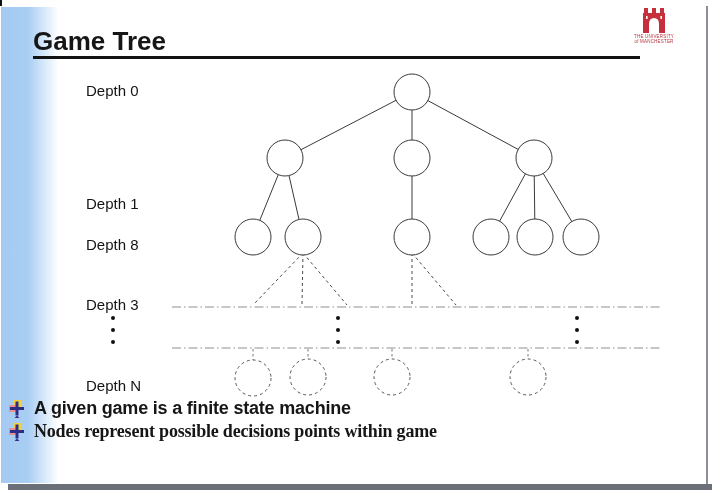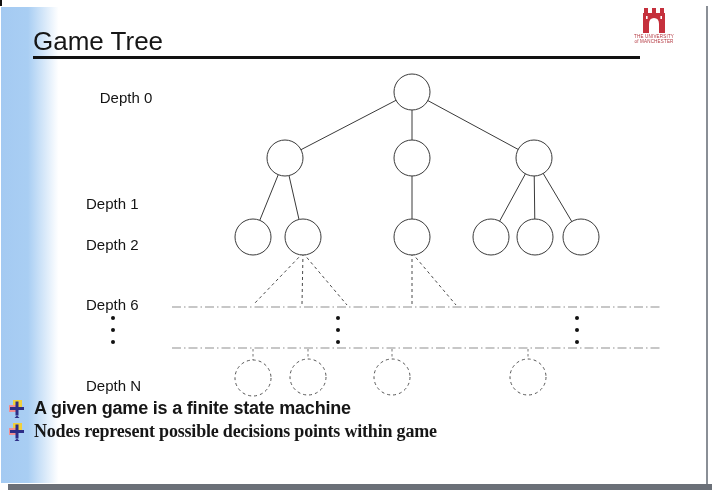--- a/index.html
+++ b/index.html
@@ -11,30 +11,30 @@
   }
   .corner-tick{position:absolute;left:0;top:0;width:2px;height:6px;background:#111;}
   .left-gradient{
     position:absolute;left:1px;top:7px;width:60px;height:476px;
     background:linear-gradient(90deg,#a4caf2 0%,#a9cef3 45%,#ffffff 96%);
   }
   .right-border{position:absolute;left:706px;top:6px;width:2px;height:478px;background:#8a8f96;}
   .bottom-bar{position:absolute;left:8px;top:484px;width:704px;height:6px;background:#6b7078;}
   .title{
     position:absolute;left:33px;top:26px;margin:0;
-    font-size:26px;font-weight:normal;letter-spacing:0px;color:#161616;
+    font-size:26px;font-weight:bold;letter-spacing:0px;color:#161616;
   }
   .title-underline{position:absolute;left:33px;top:56px;width:607px;height:3px;background:#121212;}
   .logo{position:absolute;left:634px;top:6px;width:40px;text-align:center;line-height:1.15;}
   .logo-line{font-size:4.5px;color:#b2353e;letter-spacing:.2px;white-space:nowrap;}
   #tree-svg{position:absolute;left:0;top:0;width:712px;height:490px;}
   .depth-label{
     position:absolute;left:86px;width:80px;font-size:15px;color:#141414;white-space:nowrap;
   }
-  .dl0{top:89px;text-align:center;}.dl1{top:155px;margin-top:40px;}.dl2{top:236px;}.dl3{top:296px;}.dl4{top:358px;margin-top:19px;}
+  .dl0{top:82px;}.dl1{top:155px;margin-top:40px;}.dl2{top:236px;}.dl3{top:296px;}.dl4{top:358px;margin-top:19px;}
   .bullet-row{position:absolute;left:8px;display:flex;align-items:center;}
   .br0{top:398px;}.br1{top:421px;font-family:Liberation Serif, serif;}
   .bullet-icon{width:18px;height:19px;margin-right:8px;flex:0 0 auto;}
   .bullet-text{
     font-size:18px;font-weight:bold;color:#161616;letter-spacing:-0.2px;
     line-height:20px;white-space:nowrap;padding-top:0px;
   }
 </style>
 </head>
 <body>
@@ -104,22 +104,22 @@
     <circle cx="338" cy="318" r="2" fill="#111"></circle>
     <circle cx="338" cy="330" r="2" fill="#111"></circle>
     <circle cx="338" cy="342" r="2" fill="#111"></circle>
     <circle cx="577" cy="318" r="2" fill="#111"></circle>
     <circle cx="577" cy="330" r="2" fill="#111"></circle>
     <circle cx="577" cy="342" r="2" fill="#111"></circle>
   </svg>
 
 <div class="depth-label dl0">Depth 0</div>
 <div class="depth-label dl1">Depth 1</div>
-<div class="depth-label dl2">Depth 2</div>
-<div class="depth-label dl3">Depth 6</div>
+<div class="depth-label dl2">Depth 8</div>
+<div class="depth-label dl3">Depth 3</div>
 <div class="depth-label dl4">Depth N</div>
 
 <div class="bullet-row br0">
   <svg class="bullet-icon" viewBox="0 0 18 19">
     <rect x="5" y="1" width="9" height="8" fill="#f0d03c"></rect>
     <rect x="1" y="6" width="7" height="7" fill="#ef8e93"></rect>
     <rect x="7.5" y="2.5" width="3" height="14" fill="#2d2d86"></rect>
     <rect x="2" y="8" width="14" height="3" fill="#2d2d86"></rect>
     <path d="M9,16.5 L6.5,19 L11.5,19 Z" fill="#2d2d86"></path>
   </svg>

